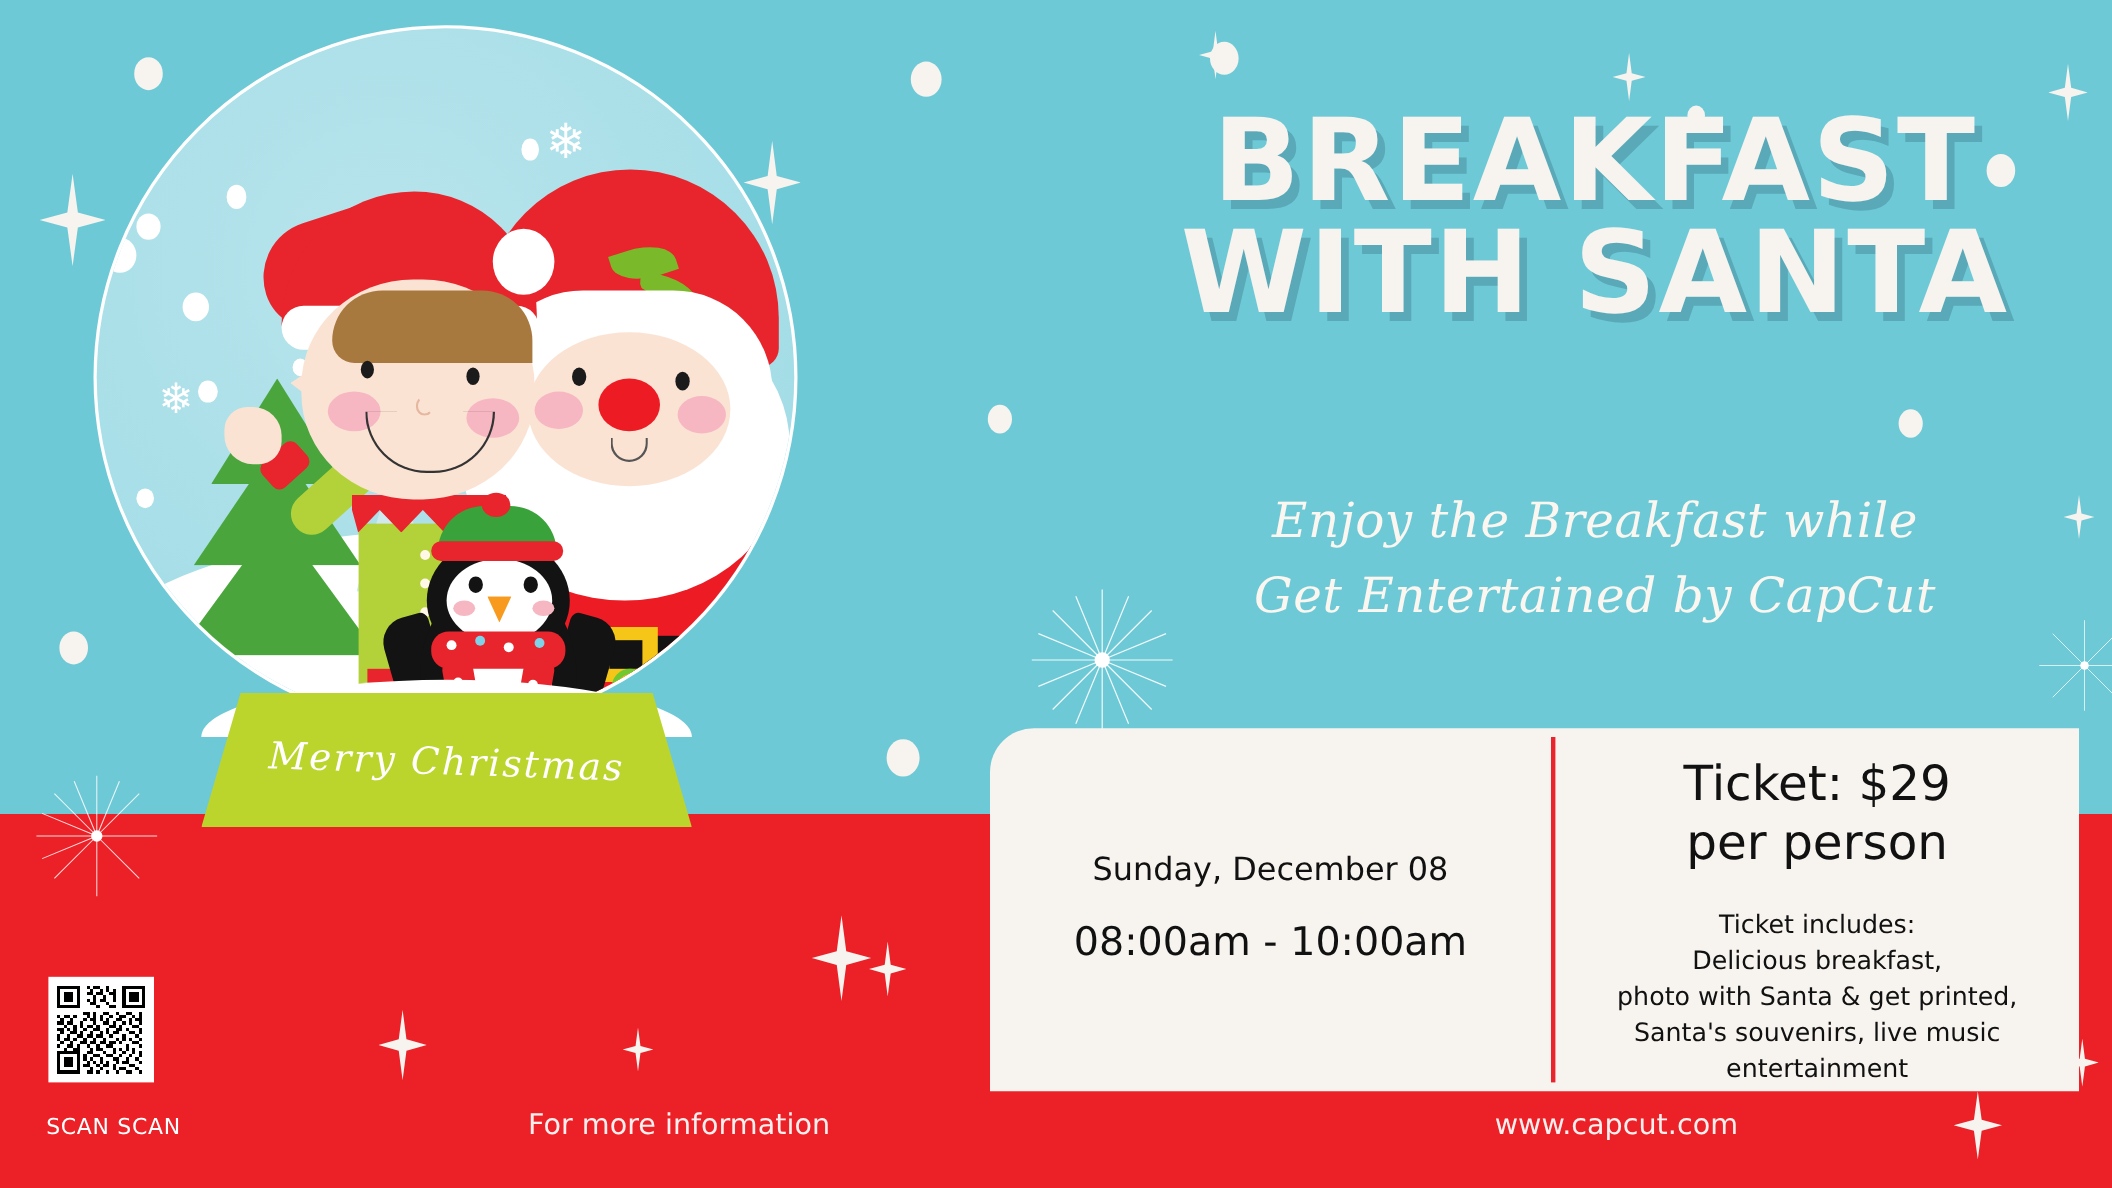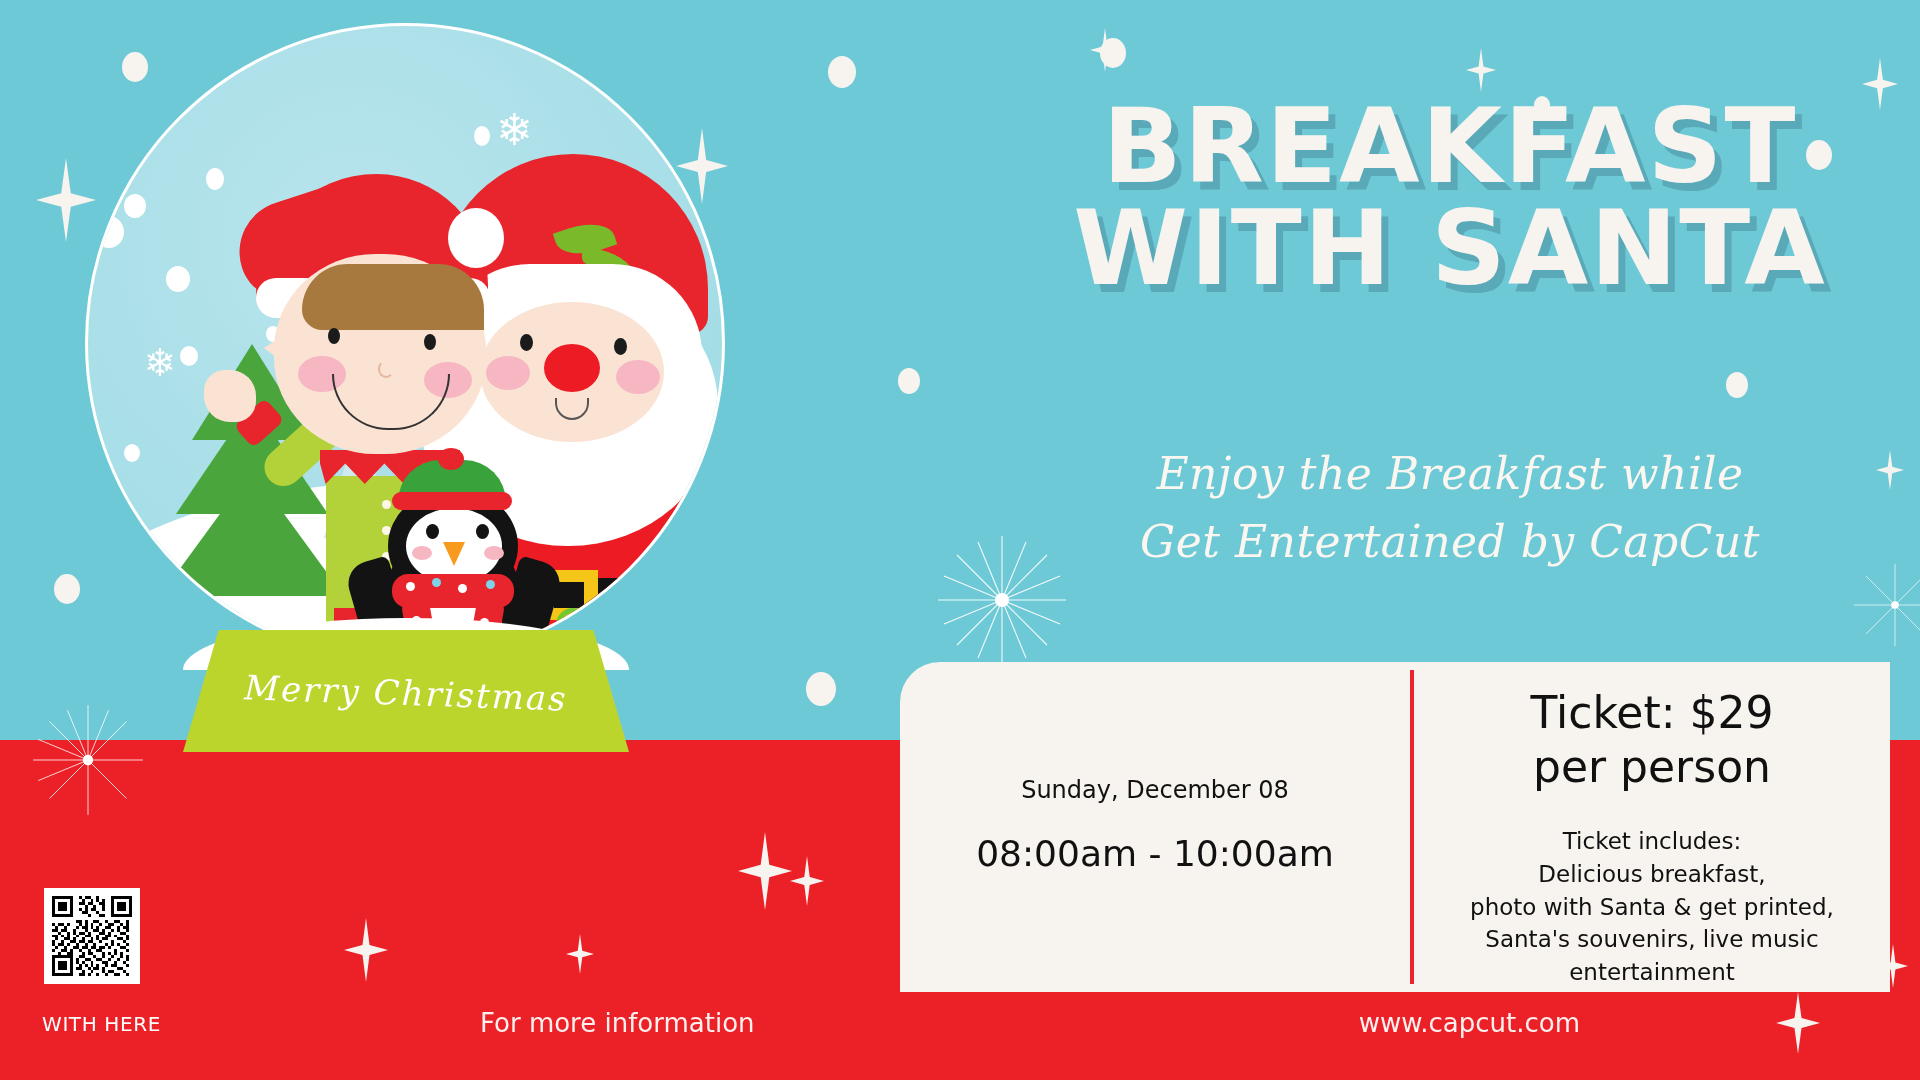--- a/index.html
+++ b/index.html
@@ -198,21 +198,21 @@
     background:#f7f3ee; border-radius:40px 0 0 0; display:flex;
   }
   .card-left {
     width:510px; display:flex; flex-direction:column;
     align-items:center; justify-content:center; gap:26px;
     padding:18px 24px;
   }
   .card-divider { width:4px; background:#e8252c; margin:8px 0; }
   .card-right { flex:1; display:flex; flex-direction:column; align-items:center; padding:24px 18px 14px; }
 
-  .date-line { font-size:24px; color:#111; font-family:"DejaVu Sans", sans-serif; text-align:center; }
+  .date-line { font-size:29px; color:#111; font-family:"DejaVu Sans", sans-serif; text-align:center; }
   .place-line { font-size:36px; color:#111; text-align:center; line-height:1.35; font-family:"DejaVu Sans", sans-serif; }
 
   .ticket-price {
     font-size:44px; color:#111; text-align:center; line-height:1.22;
     font-family:"DejaVu Sans", sans-serif; padding-bottom:16px;
   }
   .ticket-rule { width:100%; height:4px; background:#e8252c; margin:2px 0 14px; }
   .ticket-includes {
     font-size:23px; color:#111; text-align:center; line-height:1.42;
     font-family:"DejaVu Sans", sans-serif;
@@ -633,20 +633,20 @@
         <rect x="25" y="26" width="1" height="1"></rect>
         <rect x="10" y="27" width="2" height="1"></rect>
           <rect x="13" y="27" width="1" height="1"></rect>
           <rect x="16" y="27" width="1" height="1"></rect>
         <rect x="19" y="27" width="1" height="1"></rect>
           <rect x="22" y="27" width="2" height="1"></rect>
           <rect x="26" y="27" width="1" height="1"></rect>
       </g>
     </svg>
   </div>
-  <div class="scan-here">WITH HERE</div>
+  <div class="scan-here">SCAN SCAN</div>
 
   <div class="footer-row">
     <span>For more information</span>
     <span>www.capcut.com</span>
   </div>
 
 </div>
 
 </body></html>

